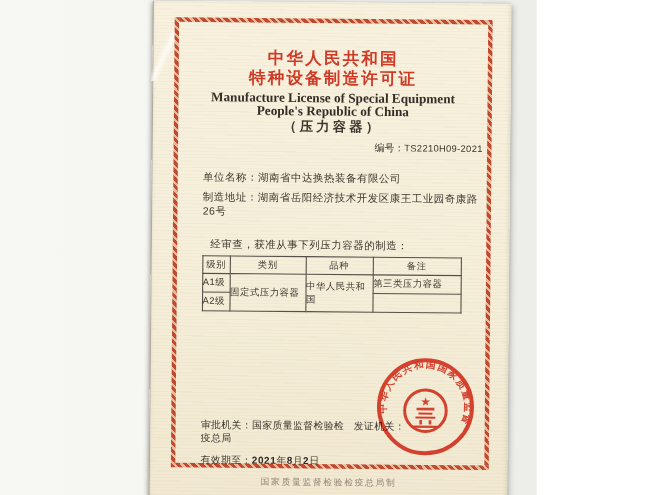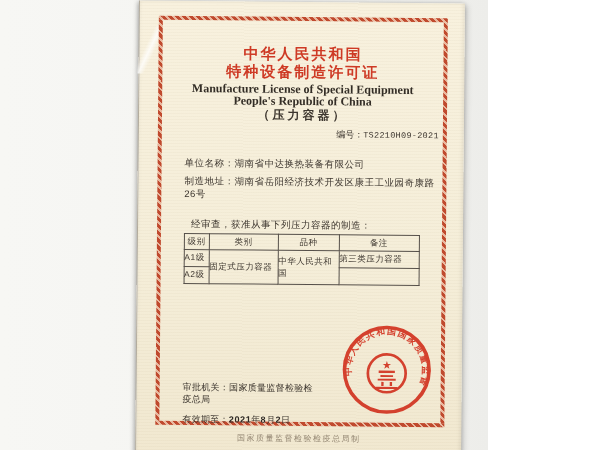--- a/index.html
+++ b/index.html
@@ -22,21 +22,21 @@
     color:#3d362f;}
   .t-cn{margin:0;text-align:center;font-weight:bold;color:#ce3a25;
     font-size:15px;line-height:18px;letter-spacing:2px;}
   .t1{margin-top:24px;}
   .t-en{margin:0;text-align:center;font-weight:bold;color:#332d26;
     font-family:"Liberation Serif",serif;font-size:12px;line-height:12px;}
   .en1{margin-top:2px;}
   .subtitle{margin-top:1px;text-align:center;font-size:12px;line-height:14px;
     letter-spacing:3px;color:#3d362f;font-weight:bold;}
   .number-row{margin-top:7px;text-align:right;padding-right:4px;font-size:9px;line-height:11px;}
-  .number-val{font-family:Liberation Mono, monospace;font-size:8.5px;letter-spacing:.3px;}
+  .number-val{font-family:Liberation Sans, sans-serif;font-size:8.5px;letter-spacing:.3px;}
   .field{padding-left:23px;font-size:9.5px;line-height:13px;letter-spacing:.5px;}
   .f1{margin-top:16px;} .f2{margin-top:5px;}
   .statement{margin-top:17px;padding-left:30px;font-size:9.5px;line-height:13px;letter-spacing:.5px;}
   .scope-table{width:235px;margin:3px auto 0;border-collapse:collapse;
     font-size:8.5px;color:#3d362f;table-layout:fixed;}
   .scope-table th,.scope-table td{border:1px solid #56504a;
     padding:0;font-weight:normal;letter-spacing:.5px;}
   .scope-table th{height:15px;} .scope-table td{height:16px;}
   .footer{margin-top:97px;padding-left:23px;font-size:9px;letter-spacing:.3px;}
   .f-row{display:flex;line-height:12px;margin-bottom:8px;}
@@ -102,20 +102,23 @@
             <td></td>
           </tr>
         </tbody>
       </table>
 
       <div class="footer">
         <div class="f-row">
           <div class="f-left">
             <span>审批机关：</span><span>国家质量监督检验检疫总局</span>
           </div>
+          <div>
+            <span>发证机关：</span>
+          </div>
         </div>
         <div class="f-row">
           <div class="f-left">
             <span>有效期至：</span><span class="num">2021</span><span>年</span><span class="num">8</span><span>月</span><span class="num">2</span><span>日</span>
           </div>
         </div>
       </div>
     </div>
 
     <svg class="seal" viewBox="0 0 100 100">

